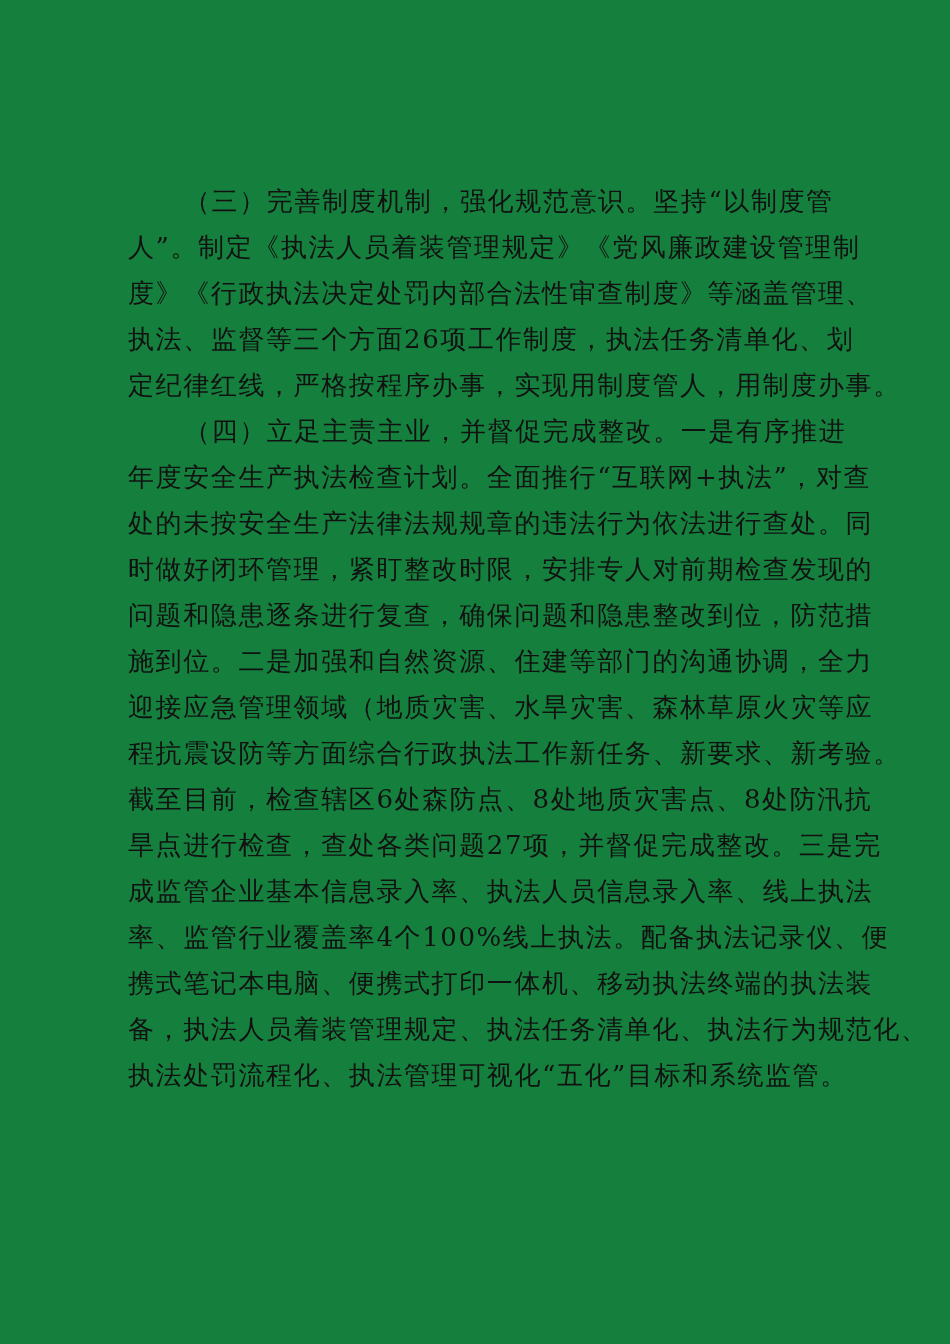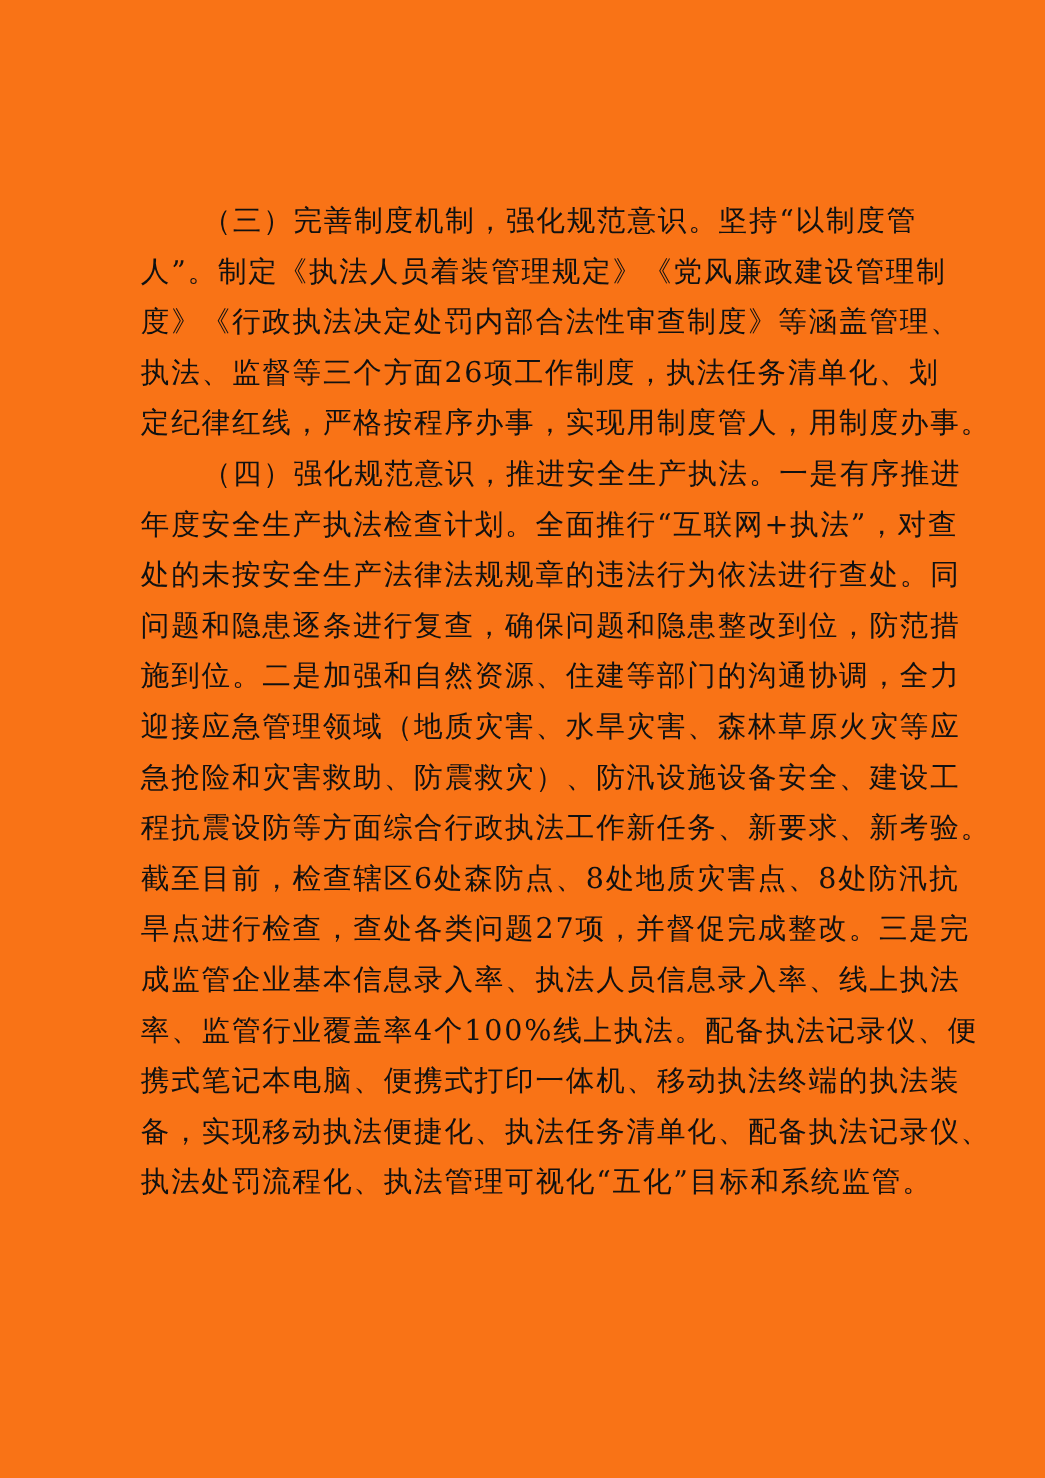--- a/index.html
+++ b/index.html
@@ -14,21 +14,21 @@
       overflow: hidden;
       font-family: "DejaVu Serif", "Liberation Serif", serif;
       color: #111111;
     }
     .page {
       position: absolute;
       left: 0;
       top: 0;
       width: 950px;
       height: 1344px;
-      background: #f97316;
+      background: #15803d;
     }
     .text-block {
       position: absolute;
       left: 128px;
       top: 178px;
       width: 702px;
     }
     .line {
       height: 46px;
       line-height: 46px;
@@ -53,31 +53,31 @@
 
     <div class="paragraph">
       <div class="line indent">（三）完善制度机制，强化规范意识。坚持“以制度管</div>
       <div class="line">人”。制定《执法人员着装管理规定》《党风廉政建设管理制</div>
       <div class="line">度》《行政执法决定处罚内部合法性审查制度》等涵盖管理、</div>
       <div class="line">执法、监督等三个方面26项工作制度，执法任务清单化、划</div>
       <div class="line">定纪律红线，严格按程序办事，实现用制度管人，用制度办事。</div>
     </div>
 
     <div class="paragraph">
-      <div class="line indent">（四）强化规范意识，推进安全生产执法。一是有序推进</div>
+      <div class="line indent">（四）立足主责主业，并督促完成整改。一是有序推进</div>
       <div class="line">年度安全生产执法检查计划。全面推行“互联网+执法”，对查</div>
       <div class="line">处的未按安全生产法律法规规章的违法行为依法进行查处。同</div>
+      <div class="line">时做好闭环管理，紧盯整改时限，安排专人对前期检查发现的</div>
       <div class="line">问题和隐患逐条进行复查，确保问题和隐患整改到位，防范措</div>
       <div class="line">施到位。二是加强和自然资源、住建等部门的沟通协调，全力</div>
       <div class="line">迎接应急管理领域（地质灾害、水旱灾害、森林草原火灾等应</div>
-      <div class="line">急抢险和灾害救助、防震救灾）、防汛设施设备安全、建设工</div>
       <div class="line">程抗震设防等方面综合行政执法工作新任务、新要求、新考验。</div>
       <div class="line">截至目前，检查辖区6处森防点、8处地质灾害点、8处防汛抗</div>
       <div class="line">旱点进行检查，查处各类问题27项，并督促完成整改。三是完</div>
       <div class="line">成监管企业基本信息录入率、执法人员信息录入率、线上执法</div>
       <div class="line">率、监管行业覆盖率4个100%线上执法。配备执法记录仪、便</div>
       <div class="line">携式笔记本电脑、便携式打印一体机、移动执法终端的执法装</div>
-      <div class="line">备，实现移动执法便捷化、执法任务清单化、配备执法记录仪、</div>
+      <div class="line">备，执法人员着装管理规定、执法任务清单化、执法行为规范化、</div>
       <div class="line last">执法处罚流程化、执法管理可视化“五化”目标和系统监管。</div>
     </div>
 
   </div>
 </div>
 
 </body></html>

